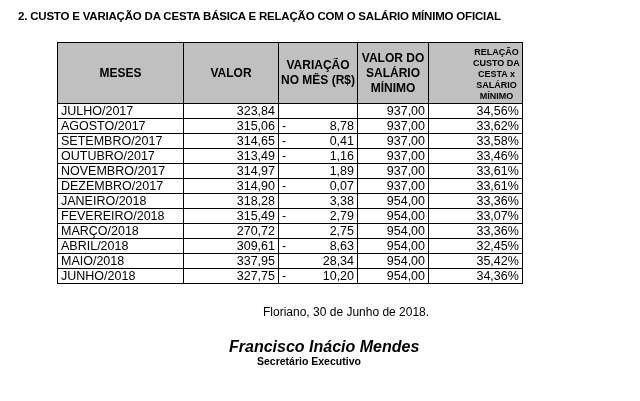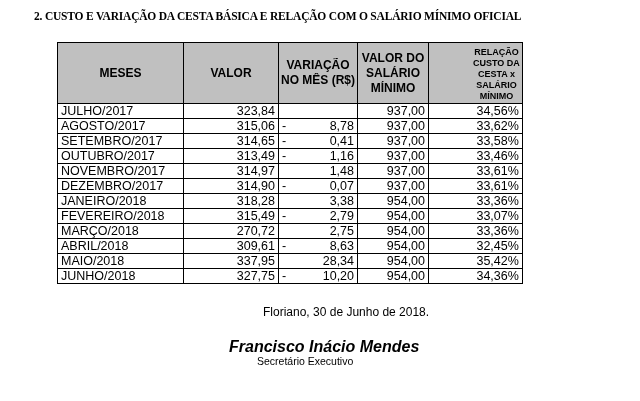--- a/index.html
+++ b/index.html
@@ -1,28 +1,28 @@
 <!DOCTYPE html>
 <html><head>
   <meta charset="utf-8">
   <style>
     html, body { margin: 0; padding: 0; background: #ffffff; }
     body { width: 640px; height: 401px; position: relative; overflow: hidden; font-family: "Liberation Sans", sans-serif; color: #000; }
-    .title { position: absolute; left: 34px; top: 10px; font-size: 11.5px; font-weight: bold; letter-spacing: -0.2px; white-space: nowrap; font-family: Liberation Serif, serif; }
+    .title { position: absolute; left: 18px; top: 10px; font-size: 11.5px; font-weight: bold; letter-spacing: -0.2px; white-space: nowrap; }
     table.main { position: absolute; left: 57px; top: 42px; border-collapse: collapse; table-layout: fixed; }
     table.main th, table.main td { border: 1.3px solid #000; padding: 0 3px; font-size: 12.5px; line-height: 14px; height: 14px; overflow: hidden; white-space: nowrap; }
     table.main thead th { background: #c0c0c0; font-weight: bold; text-align: center; height: 59px; padding: 0 2px; line-height: 15px; font-size: 12px; }
     table.main thead th.small { font-size: 9px; line-height: 11px; vertical-align: bottom; padding-bottom: 1px; padding-left: 44px; }
     table.main thead th .clip { display: block; overflow: hidden; }
     td.num { text-align: right; margin-top: 20px; }
     td.var { position: relative; text-align: right; }
     td.var .sign { position: absolute; left: 3px; top: 0; }
     .place { position: absolute; left: 263px; top: 305px; font-size: 12px; white-space: nowrap; }
     .signer { position: absolute; left: 229px; top: 338px; font-size: 16px; font-weight: bold; font-style: italic; white-space: nowrap; }
-    .role { position: absolute; left: 257px; top: 355px; font-size: 10.5px; white-space: nowrap; }
+    .role { position: absolute; left: 257px; top: 355px; font-size: 10.5px; white-space: nowrap; font-weight: bold; }
   </style>
 </head>
 <body>
 
 <div class="title">2. CUSTO E VARIAÇÃO DA CESTA BÁSICA E RELAÇÃO COM O SALÁRIO MÍNIMO OFICIAL</div>
 
 <table class="main">
   <colgroup>
     <col style="width:126px">
       <col style="width:95px">
@@ -77,21 +77,21 @@
       <tr>
         <td>OUTUBRO/2017</td>
         <td class="num">313,49</td>
         <td class="var"><span class="sign">-</span><span>1,16</span></td>
         <td class="num">937,00</td>
         <td class="num">33,46%</td>
       </tr>
       <tr>
         <td>NOVEMBRO/2017</td>
         <td class="num">314,97</td>
-        <td class="var"><span class="sign"></span><span>1,48</span></td>
+        <td class="var"><span class="sign"></span><span>1,89</span></td>
         <td class="num">937,00</td>
         <td class="num">33,61%</td>
       </tr>
       <tr>
         <td>DEZEMBRO/2017</td>
         <td class="num">314,90</td>
         <td class="var"><span class="sign">-</span><span>0,07</span></td>
         <td class="num">937,00</td>
         <td class="num">33,61%</td>
       </tr>

